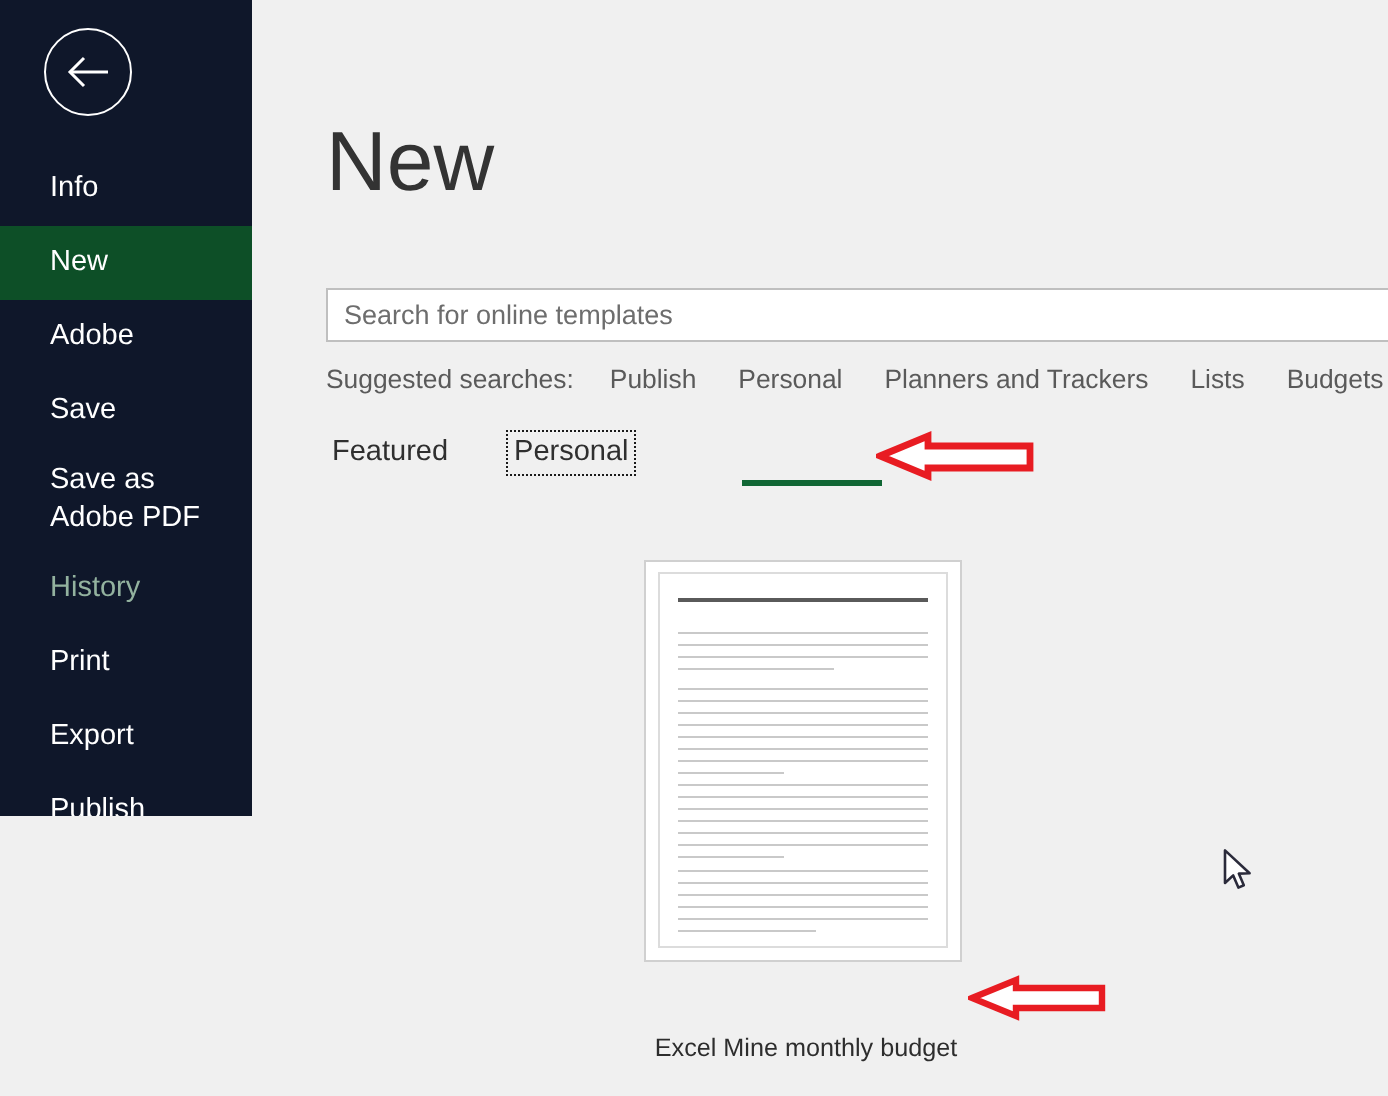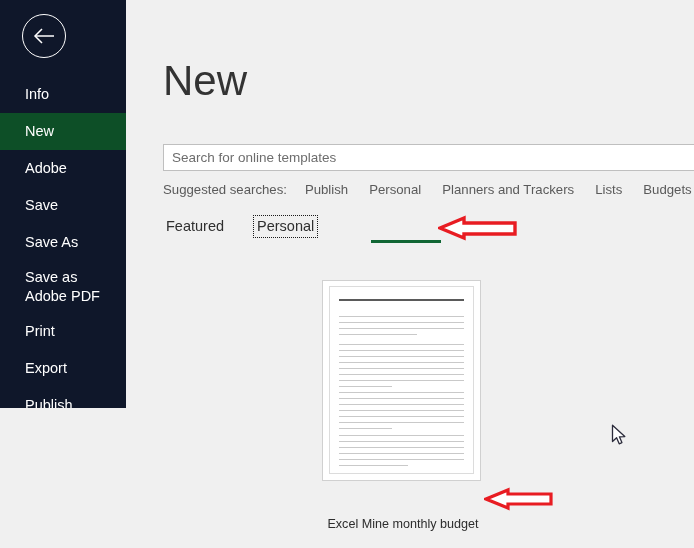--- a/index.html
+++ b/index.html
@@ -245,22 +245,22 @@
           <path d="M10 4 L3 11 L10 18" stroke="#ffffff" stroke-width="1.5" fill="none"></path>
         </svg>
       </span>
     </div>
 
     <ul class="nav-list">
       <li class="nav-item">Info</li>
       <li class="nav-item selected">New</li>
       <li class="nav-item">Adobe</li>
       <li class="nav-item">Save</li>
-      <li class="nav-item">Save As</li>
       <li class="nav-item two-line">Save as Adobe PDF</li>
+      <li class="nav-item disabled">History</li>
       <li class="nav-item">Print</li>
       <li class="nav-item">Export</li>
       <li class="nav-item">Publish</li>
       <li class="nav-item">Adobe</li>
     </ul>
   </div>
 
   <div id="content">
 
     <div id="page-title">New</div>

